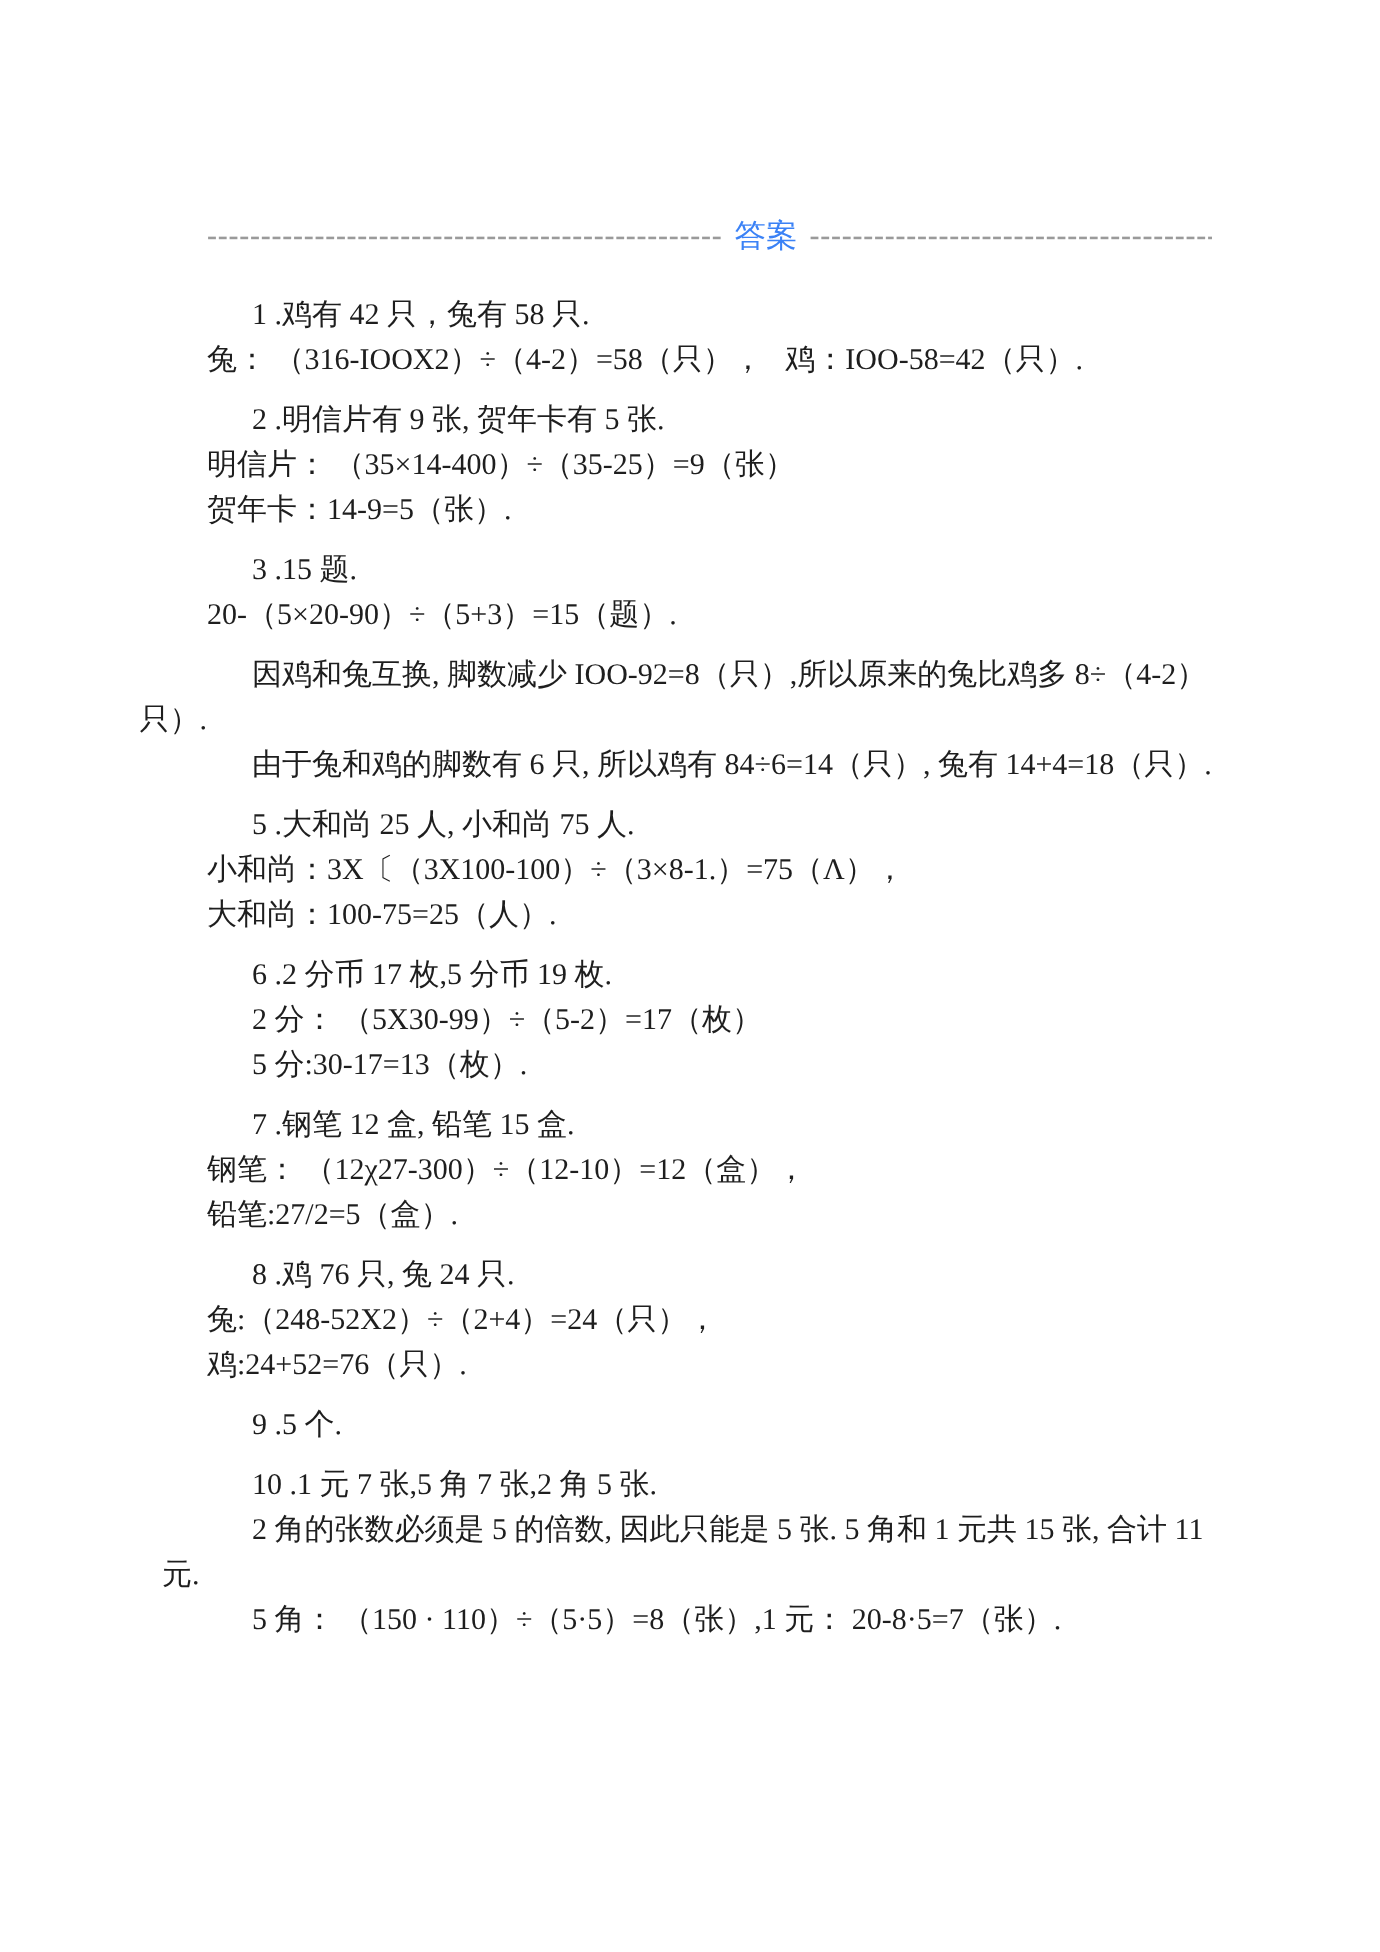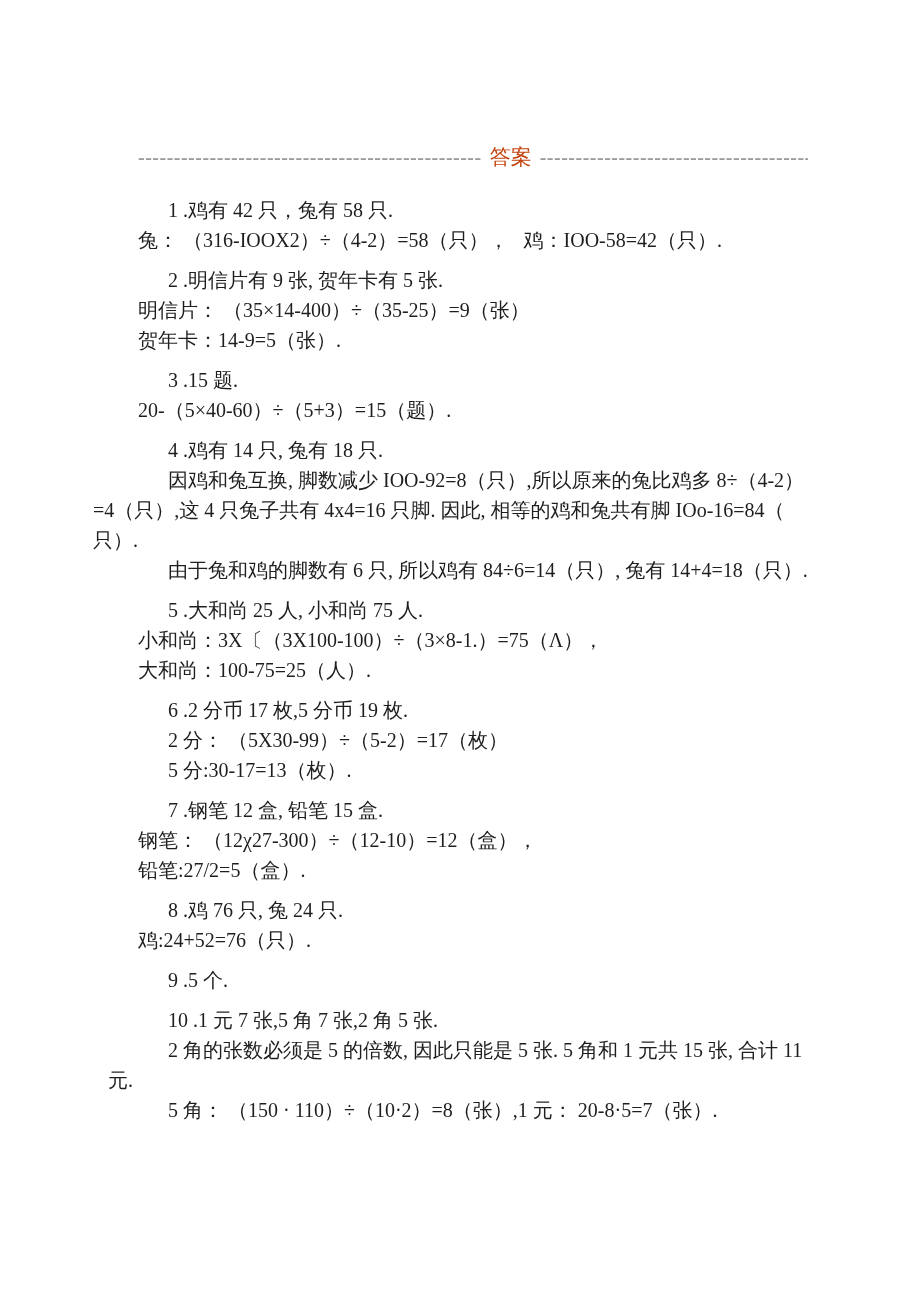--- a/index.html
+++ b/index.html
@@ -8,21 +8,21 @@
     font-family:"Liberation Serif","DejaVu Serif",serif;
     color:#1e1e1e;font-size:20px;line-height:30px;
     box-sizing:border-box;position:relative;
   }
   .page{padding:145px 48px 0 93px;}
   .divider-header{
     display:flex;align-items:center;white-space:nowrap;overflow:hidden;
     margin-left:45px;width:670px;line-height:24px;
   }
   .dash{color:#9a9a9a;letter-spacing:0.5px;font-weight:bold;}
-  .hdr-title{color:#c2410c;font-size:21px;padding:0 8px;}
+  .hdr-title{color:#3b82f6;font-size:21px;padding:0 8px;}
   .content{margin-top:26px;}
   .sec{margin:0 0 10px 0;}
   .line{margin:0;white-space:pre-wrap;}
   .ind-a{padding-left:75px;}
   .ind-b{padding-left:45px;}
   .ind-c{padding-left:15px;}
   .ind-0{padding-left:0;}
 </style>
 </head>
 <body>
@@ -44,27 +44,25 @@
       </section>
 
       <section class="sec">
         <p class="line ind-a">2 .明信片有 9 张, 贺年卡有 5 张.</p>
         <p class="line ind-b">明信片： （35×14-400）÷（35-25）=9（张）</p>
         <p class="line ind-b">贺年卡：14-9=5（张）.</p>
       </section>
 
       <section class="sec">
         <p class="line ind-a">3 .15 题.</p>
-        <p class="line ind-b">20-（5×40-60）÷（5+3）=15（题）.</p>
+        <p class="line ind-b">20-（5×20-90）÷（5+3）=15（题）.</p>
       </section>
 
       <section class="sec">
-        <p class="line ind-a">4 .鸡有 14 只, 兔有 18 只.</p>
         <p class="line ind-a">因鸡和兔互换, 脚数减少 IOO-92=8（只）,所以原来的兔比鸡多 8÷（4-2）</p>
-        <p class="line ind-0">=4（只）,这 4 只兔子共有 4x4=16 只脚. 因此, 相等的鸡和兔共有脚 IOo-16=84（</p>
         <p class="line ind-0">只）.</p>
         <p class="line ind-a">由于兔和鸡的脚数有 6 只, 所以鸡有 84÷6=14（只）, 兔有 14+4=18（只）.</p>
       </section>
 
       <section class="sec">
         <p class="line ind-a">5 .大和尚 25 人, 小和尚 75 人.</p>
         <p class="line ind-b">小和尚：3X〔（3X100-100）÷（3×8-1.）=75（Λ），</p>
         <p class="line ind-b">大和尚：100-75=25（人）.</p>
       </section>
 
@@ -75,29 +73,30 @@
       </section>
 
       <section class="sec">
         <p class="line ind-a">7 .钢笔 12 盒, 铅笔 15 盒.</p>
         <p class="line ind-b">钢笔： （12χ27-300）÷（12-10）=12（盒），</p>
         <p class="line ind-b">铅笔:27/2=5（盒）.</p>
       </section>
 
       <section class="sec">
         <p class="line ind-a">8 .鸡 76 只, 兔 24 只.</p>
+        <p class="line ind-b">兔:（248-52X2）÷（2+4）=24（只），</p>
         <p class="line ind-b">鸡:24+52=76（只）.</p>
       </section>
 
       <section class="sec">
         <p class="line ind-a">9 .5 个.</p>
       </section>
 
       <section class="sec">
         <p class="line ind-a">10 .1 元 7 张,5 角 7 张,2 角 5 张.</p>
         <p class="line ind-a">2 角的张数必须是 5 的倍数, 因此只能是 5 张. 5 角和 1 元共 15 张, 合计 11</p>
         <p class="line ind-c">元.</p>
-        <p class="line ind-a">5 角： （150 · 110）÷（10·2）=8（张）,1 元： 20-8·5=7（张）.</p>
+        <p class="line ind-a">5 角： （150 · 110）÷（5·5）=8（张）,1 元： 20-8·5=7（张）.</p>
       </section>
 
     </div>
   </div>
 </div>
 
 </body></html>

